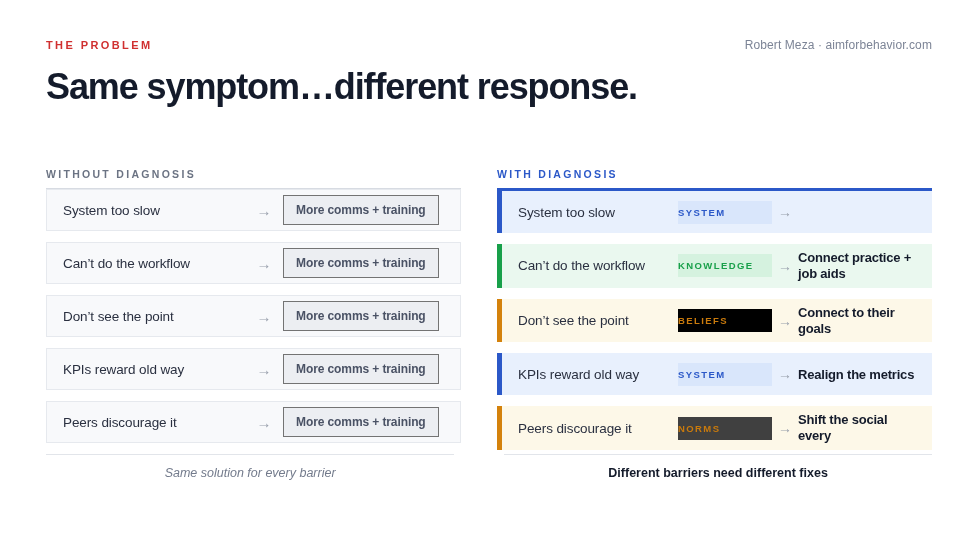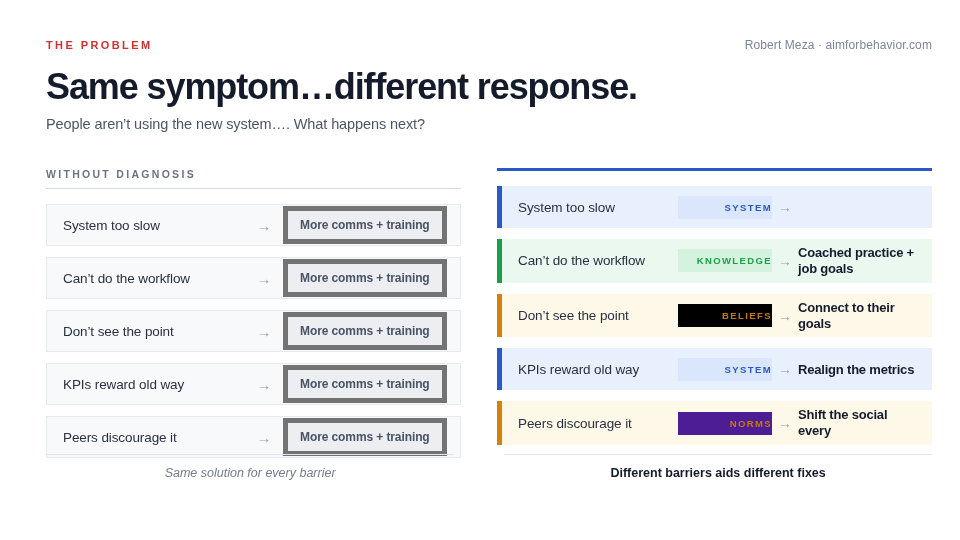--- a/index.html
+++ b/index.html
@@ -80,21 +80,21 @@
     letter-spacing: 2.3px;
     text-transform: uppercase;
     padding-bottom: 8px;
   }
   .col-left .col-head { color: #6b7383; }
   .col-right .col-head { color: #2b58c8; }
 
   .col-rule { height: 1px; background: #d7dbe2; }
   .col-rule.blue { height: 3px; background: #2b58c8; }
 
-  .rows { margin-top: 15px; }
+  .rows { }
 
   
   .lcard {
     display: flex;
     align-items: center;
     height: 42px;
     background: #f8f9fb;
     border: 1px solid #e6e9ee;
     margin-bottom: 11px;
     box-sizing: border-box;
@@ -108,21 +108,21 @@
   }
   .arrow {
     color: #9aa1ad;
     font-size: 15px;
     flex: 0 0 38px;
     text-align: center;
     line-height: 1;
   }
   .lpill {
     background: #eceef2;
-    border: 5px solid #737373;
+    border: 1px solid #737373;
     color: #4a5265;
     font-size: 12px;
     font-weight: bold;
     padding: 7px 12px;
     letter-spacing: -0.1px;
     white-space: nowrap;
   }
 
   
   .rcard {
@@ -138,21 +138,21 @@
   .rcard-label {
     font-size: 13.5px;
     color: #2a3040;
     flex: 0 0 160px;
     letter-spacing: -0.1px;
   }
   .badge {
     font-size: 9.5px;
     font-weight: bold;
     letter-spacing: 1.4px;
-    text-align: right;
+    text-align: left;
     padding: 6px 0;
     flex: 0 0 94px;
     white-space: nowrap;
   }
   .rarrow {
     color: #9aa1ad;
     font-size: 14px;
     flex: 0 0 26px;
     text-align: center;
     line-height: 1;
@@ -195,21 +195,20 @@
 <body>
 
 <div class="slide">
 
   <div class="header">
     <div class="eyebrow-row">
       <div class="eyebrow">THE PROBLEM</div>
       <div class="byline">Robert Meza · aimforbehavior.com</div>
     </div>
     <h1 class="title">Same symptom…different response.</h1>
-    <p class="subtitle">People aren’t using the new system…. What happens next?</p>
   </div>
 
   <div class="columns">
 
     <div class="col col-left">
       <div class="col-head">WITHOUT DIAGNOSIS</div>
       <div class="col-rule"></div>
       <div class="rows" id="left-rows">
           <div class="lcard">
             <div class="lcard-label">System too slow</div>
@@ -233,60 +232,61 @@
           </div>
           <div class="lcard">
             <div class="lcard-label">Peers discourage it</div>
             <div class="arrow">→</div>
             <div class="lpill">More comms + training</div>
           </div>
         </div>
     </div>
 
     <div class="col col-right">
+      <div class="col-head">WITH DIAGNOSIS</div>
       <div class="col-rule blue"></div>
       <div class="rows" id="right-rows">
           <div class="rcard" style="background: rgb(232, 240, 253); border-left-color: rgb(43, 88, 200);">
             <div class="rcard-label">System too slow</div>
             <div class="badge" style="background: rgb(217, 230, 251); color: rgb(43, 88, 200);">SYSTEM</div>
             <div class="rarrow">→</div>
           </div>
           <div class="rcard" style="background: rgb(234, 248, 239); border-left-color: rgb(24, 160, 74);">
             <div class="rcard-label">Can’t do the workflow</div>
             <div class="badge" style="background: rgb(213, 242, 223); color: rgb(24, 160, 74);">KNOWLEDGE</div>
             <div class="rarrow">→</div>
-            <div class="fix">Coached practice + job goals</div>
+            <div class="fix">Connect practice + job aids</div>
           </div>
           <div class="rcard" style="background: rgb(253, 248, 232); border-left-color: rgb(212, 130, 12);">
             <div class="rcard-label">Don’t see the point</div>
             <div class="badge" style="background: #000000; color: rgb(201, 122, 12);">BELIEFS</div>
             <div class="rarrow">→</div>
             <div class="fix">Connect to their goals</div>
           </div>
           <div class="rcard" style="background: rgb(232, 240, 253); border-left-color: rgb(43, 88, 200);">
             <div class="rcard-label">KPIs reward old way</div>
             <div class="badge" style="background: rgb(217, 230, 251); color: rgb(43, 88, 200);">SYSTEM</div>
             <div class="rarrow">→</div>
             <div class="fix">Realign the metrics</div>
           </div>
           <div class="rcard" style="background: rgb(253, 248, 232); border-left-color: rgb(212, 130, 12);">
             <div class="rcard-label">Peers discourage it</div>
-            <div class="badge" style="background: #4c1d95; color: rgb(201, 122, 12);">NORMS</div>
+            <div class="badge" style="background: #404040; color: rgb(201, 122, 12);">NORMS</div>
             <div class="rarrow">→</div>
             <div class="fix">Shift the social every</div>
           </div>
         </div>
     </div>
 
   </div>
 
   <div class="footers">
     <div class="foot foot-left">
       <div class="foot-rule"></div>
       <div class="foot-text">Same solution for every barrier</div>
     </div>
     <div class="foot foot-right">
       <div class="foot-rule"></div>
-      <div class="foot-text">Different barriers aids different fixes</div>
+      <div class="foot-text">Different barriers need different fixes</div>
     </div>
   </div>
 
 </div>
 
 </body></html>

